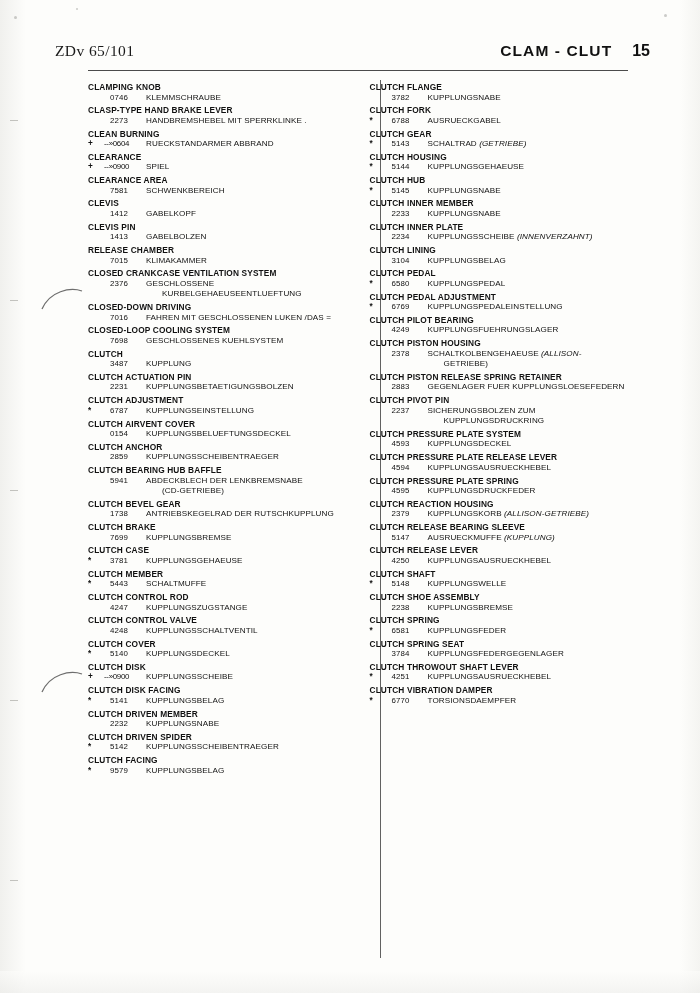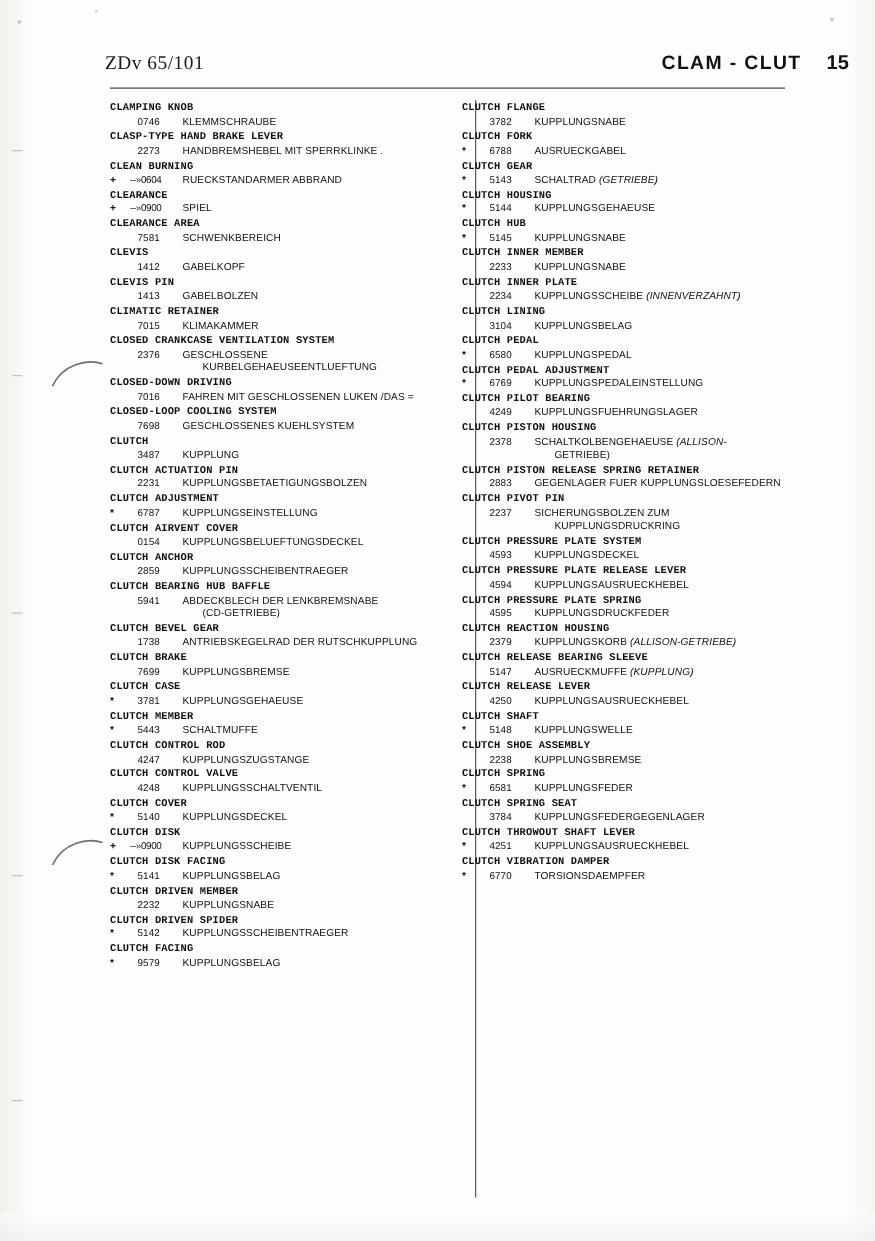--- a/index.html
+++ b/index.html
@@ -47,21 +47,20 @@
 
   
   .header {
     position: absolute;
     left: 55px;
     top: 42px;
     width: 595px;
     display: flex;
     align-items: baseline;
     justify-content: space-between;
-    margin-left: 29px;
   }
   .doc-code {
     font-family: "Liberation Serif", serif;
     font-size: 15.5px;
     letter-spacing: 0.4px;
     color: #1a1a1a;
   }
   .header-right {
     display: flex;
     align-items: baseline;
@@ -109,21 +108,21 @@
     width: 1px;
     height: 878px;
     background: #3a3a3a;
     opacity: 0.8;
   }
 
   .entry {
     margin-bottom: 2.4px;
   }
   .term {
-    font-family: Liberation Mono, monospace;
+    font-family: Liberation Sans, sans-serif;
     font-weight: bold;
     font-size: 8.3px;
     letter-spacing: 0.15px;
     color: #111;
     line-height: 10.2px;
     text-transform: none;
   }
   .detail-row {
     display: flex;
     align-items: flex-start;
@@ -285,21 +284,21 @@
         </div>
         <div class="entry">
           <div class="term">CLEVIS PIN</div>
           <div class="detail-row">
             <span class="mark"></span>
             <span class="num">1413</span>
             <span class="trans"><span>GABELBOLZEN</span></span>
           </div>
         </div>
         <div class="entry">
-          <div class="term">CLIMATIC RETAINER</div>
+          <div class="term">RELEASE CHAMBER</div>
           <div class="detail-row">
             <span class="mark"></span>
             <span class="num">7015</span>
             <span class="trans"><span>KLIMAKAMMER</span></span>
           </div>
         </div>
         <div class="entry">
           <div class="term">CLOSED CRANKCASE VENTILATION SYSTEM</div>
           <div class="detail-row">
             <span class="mark"></span>

